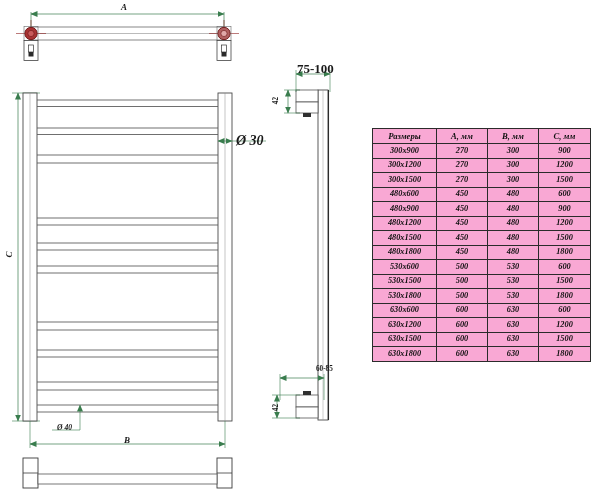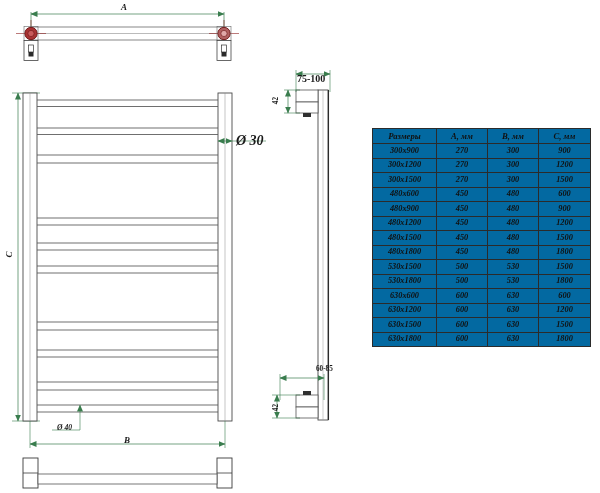--- a/index.html
+++ b/index.html
@@ -34,21 +34,21 @@
   #spec-table-wrap {
     position: absolute;
     left: 372px;
     top: 128px;
     width: 218px;
   }
   table.spec-table {
     border-collapse: collapse;
     width: 218px;
     table-layout: fixed;
-    background: #0369a1;
+    background: #f9a8d4;
   }
   table.spec-table td, table.spec-table th {
     border: 1px solid #2b2b2b;
     font-family: "Liberation Serif", serif;
     font-style: italic;
     font-weight: bold;
     font-size: 8.3px;
     line-height: 1;
     text-align: center;
     padding: 1px 0 1px 0;
@@ -75,21 +75,21 @@
     color: #1a1a1a;
     white-space: nowrap;
     line-height: 1;
   }
   #label-A      { left: 121px; top: 3px;   font-size: 9px; }
   #label-B      { left: 124px; top: 436px; font-size: 9px; }
   #label-C      { left: 6px;   top: 250px; font-size: 9px;
                   transform: rotate(-90deg); transform-origin: 50% 50%; }
   #label-d30    { left: 236px; top: 134px; font-size: 14px; }
   #label-d20    { left: 57px;  top: 424px; font-size: 7.6px; }
-  #label-75-100 { left: 297px; top: 74px;  font-size: 10px; font-style: normal; }
+  #label-75-100 { left: 297px; top: 62px;  font-size: 13px; font-style: normal; }
   #label-60-85  { left: 280px; top: 366px; font-size: 7.2px; font-style: normal; margin-left: 36px; }
   #label-42-top { left: 273px; top: 97px;  font-size: 7.2px; font-style: normal;
                   transform: rotate(-90deg); transform-origin: 50% 50%; }
   #label-42-bot { left: 273px; top: 404px; font-size: 7.2px; font-style: normal;
                   transform: rotate(-90deg); transform-origin: 50% 50%; }
 </style>
 </head>
 <body>
 
 <div id="drawing-root">
@@ -340,20 +340,26 @@
             <td>480</td>
             <td>1500</td>
           </tr>
           <tr>
             <td>480x1800</td>
             <td>450</td>
             <td>480</td>
             <td>1800</td>
           </tr>
           <tr>
+            <td>530x600</td>
+            <td>500</td>
+            <td>530</td>
+            <td>600</td>
+          </tr>
+          <tr>
             <td>530x1500</td>
             <td>500</td>
             <td>530</td>
             <td>1500</td>
           </tr>
           <tr>
             <td>530x1800</td>
             <td>500</td>
             <td>530</td>
             <td>1800</td>

